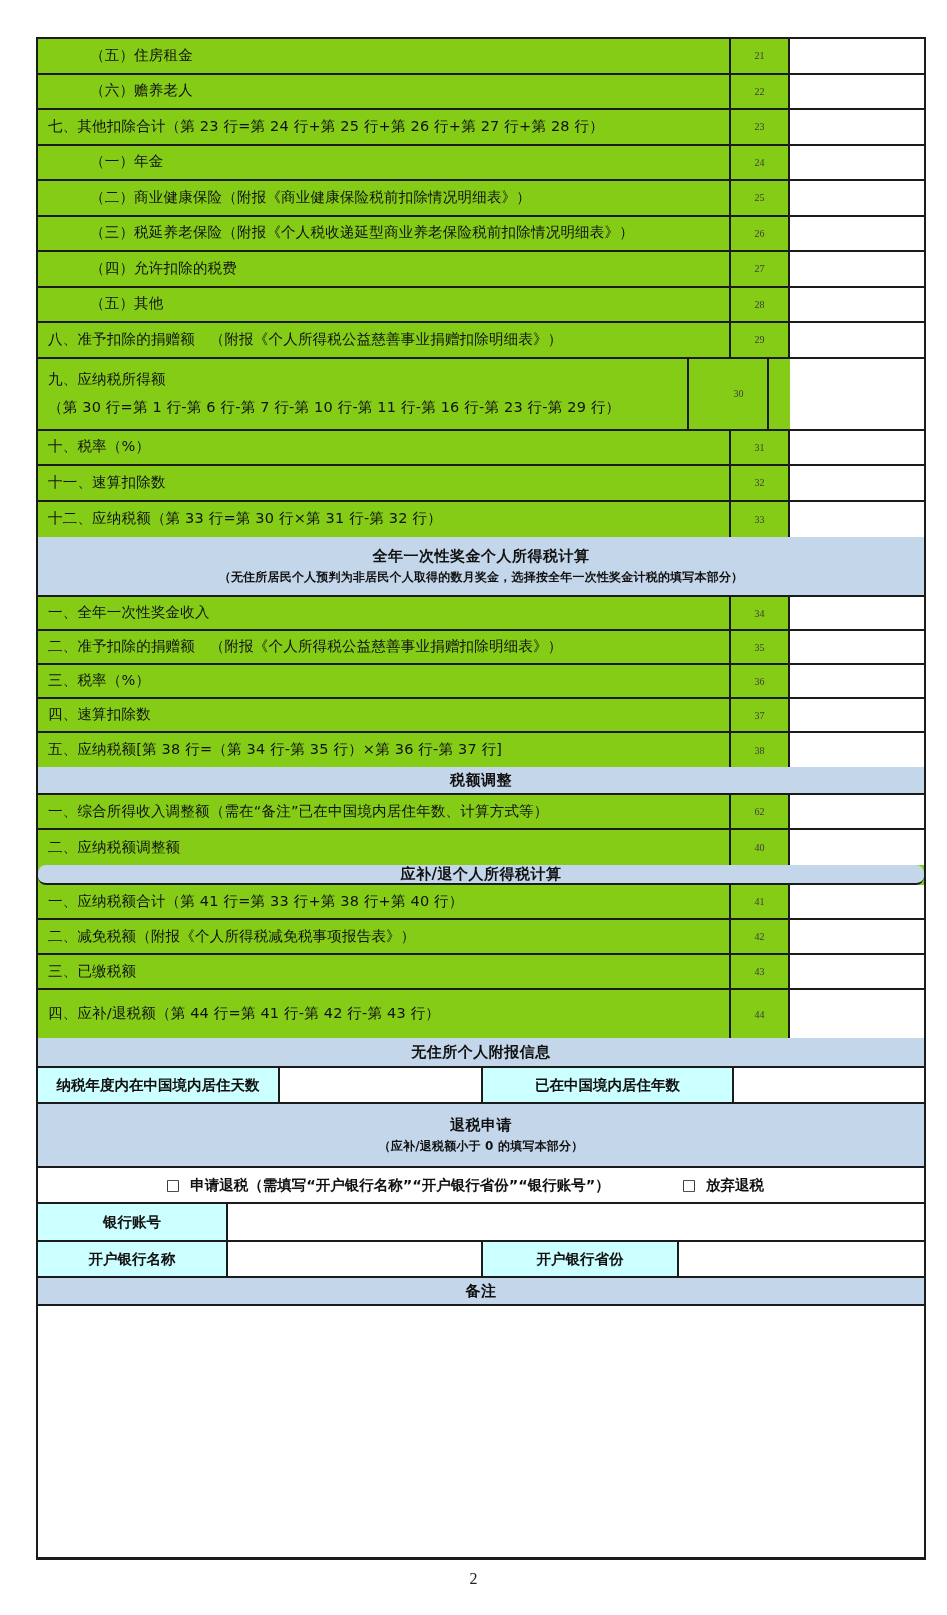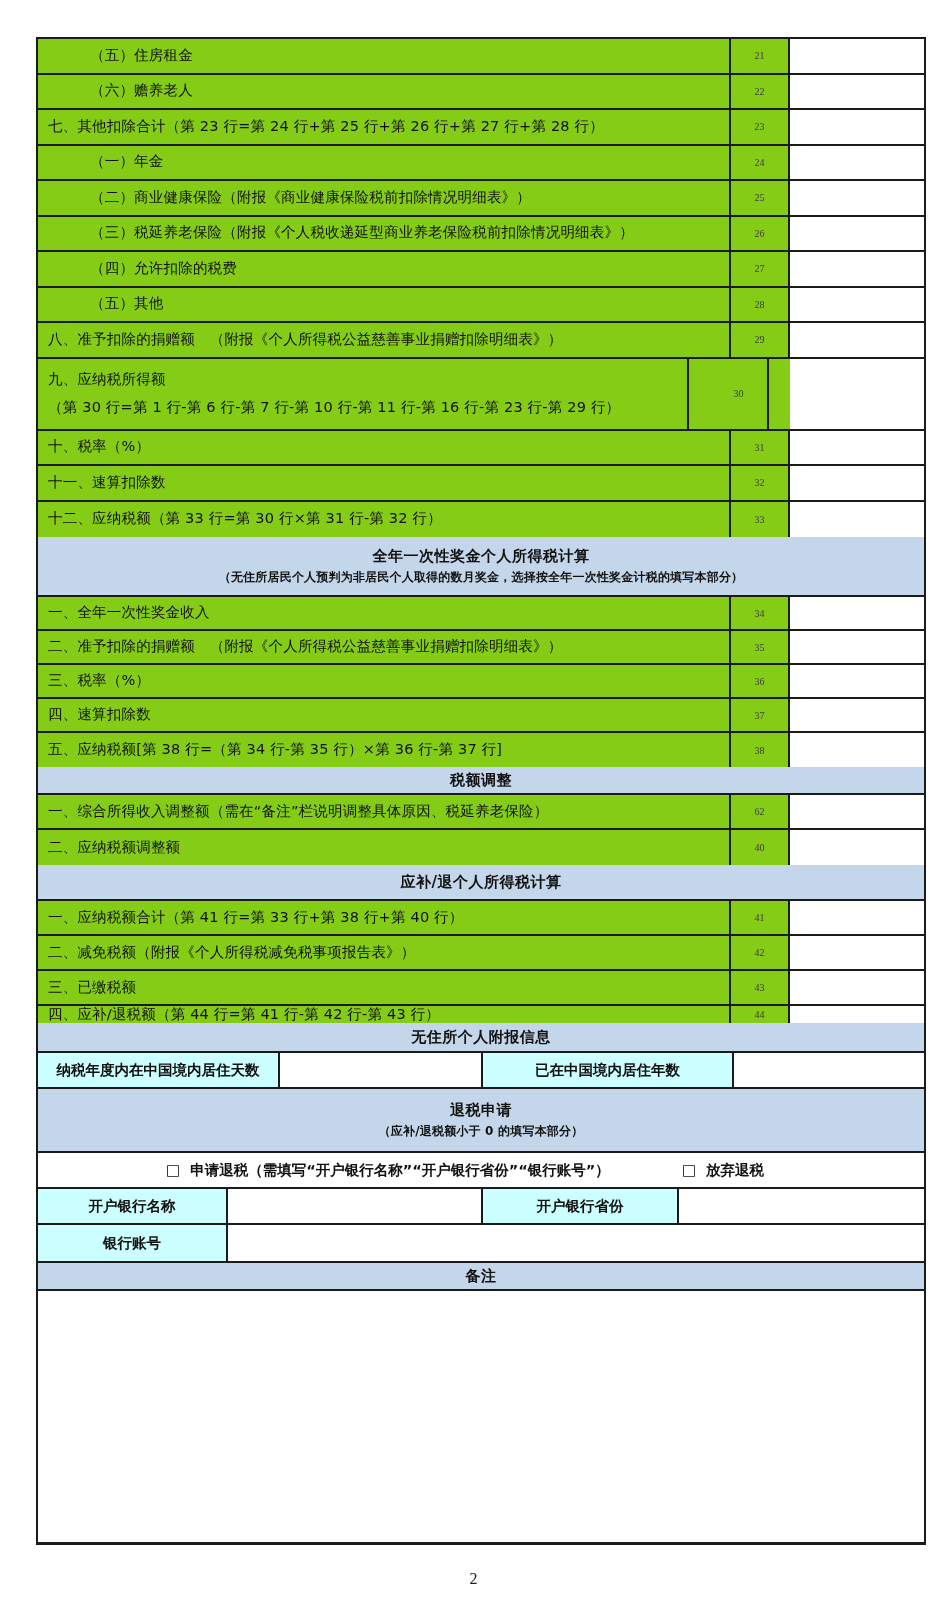--- a/index.html
+++ b/index.html
@@ -148,52 +148,52 @@
         <div class="c-val"></div>
       </div>
     </div>
 
   <div class="band" style="height:28px;">
     <div class="t">税额调整</div>
   </div>
 
   <div id="rows-adjust">
       <div class="trow" style="height: 35px;">
-        <div class="c-label bold">一、综合所得收入调整额（需在“备注”栏说明调整具体原因、税延养老保险）</div>
+        <div class="c-label bold">一、综合所得收入调整额（需在“备注”已在中国境内居住年数、计算方式等）</div>
         <div class="c-num">62</div>
         <div class="c-val"></div>
       </div>
       <div class="trow" style="height: 35px;">
         <div class="c-label bold">二、应纳税额调整额</div>
         <div class="c-num">40</div>
         <div class="c-val"></div>
       </div>
     </div>
 
-  <div class="band" style="height:36px;">
+  <div class="band" style="height:20px;border-radius:8px;">
     <div class="t">应补/退个人所得税计算</div>
   </div>
 
   <div id="rows-settle">
       <div class="trow" style="height: 35px;">
         <div class="c-label bold">一、应纳税额合计（第 41 行=第 33 行+第 38 行+第 40 行）</div>
         <div class="c-num">41</div>
         <div class="c-val"></div>
       </div>
       <div class="trow" style="height: 35px;">
         <div class="c-label bold">二、减免税额（附报《个人所得税减免税事项报告表》）</div>
         <div class="c-num">42</div>
         <div class="c-val"></div>
       </div>
       <div class="trow" style="height: 35px;">
         <div class="c-label bold">三、已缴税额</div>
         <div class="c-num">43</div>
         <div class="c-val"></div>
       </div>
-      <div class="trow" style="height: 17px;">
+      <div class="trow" style="height: 48px;">
         <div class="c-label bold">四、应补/退税额（第 44 行=第 41 行-第 42 行-第 43 行）</div>
         <div class="c-num">44</div>
         <div class="c-val"></div>
       </div>
     </div>
 
   <div class="band" style="height:30px;">
     <div class="t">无住所个人附报信息</div>
   </div>
 
@@ -213,32 +213,32 @@
     <div class="cb-group">
       <span class="cb-box">□</span>
       <span>申请退税（需填写“开户银行名称”“开户银行省份”“银行账号”）</span>
     </div>
     <div class="cb-group" style="margin-left:72px;">
       <span class="cb-box">□</span>
       <span>放弃退税</span>
     </div>
   </div>
 
+  <div class="trow" style="height:38px;">
+    <div class="cell-label" style="width:190px; flex:0 0 190px;">银行账号</div>
+    <div class="cell-input last" style="flex:1 1 auto;"></div>
+  </div>
+
   <div class="trow" style="height:36px;">
     <div class="cell-label" style="width:190px; flex:0 0 190px;">开户银行名称</div>
     <div class="cell-input" style="width:255px; flex:0 0 255px;"></div>
     <div class="cell-label" style="width:196px; flex:0 0 196px;">开户银行省份</div>
     <div class="cell-input last" style="flex:1 1 auto;"></div>
   </div>
 
-  <div class="trow" style="height:38px;">
-    <div class="cell-label" style="width:190px; flex:0 0 190px;">银行账号</div>
-    <div class="cell-input last" style="flex:1 1 auto;"></div>
-  </div>
-
   <div class="band" style="height:28px;">
     <div class="t">备注</div>
   </div>
 
   <div class="remarks trow" style="height:251px; border-bottom:none;"></div>
 
 </div>
 
 <div class="pagenum">2</div>
 

